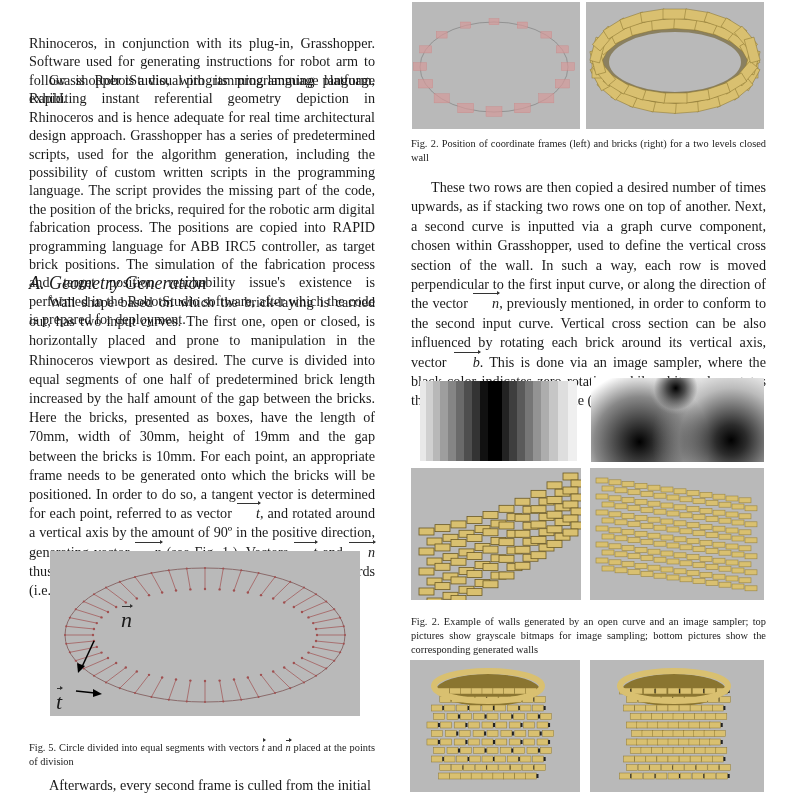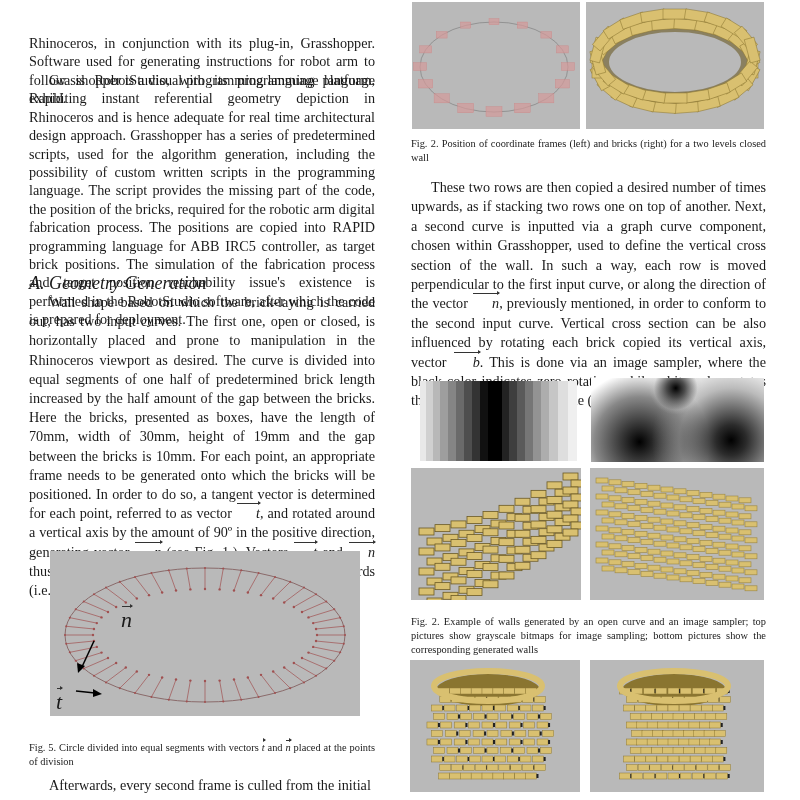--- a/index.html
+++ b/index.html
@@ -362,21 +362,21 @@
       </g>
       <g transform="translate(166.20607246671275,48.022776792522016) rotate(75.04985345848847)">
         <rect x="-12" y="-5" width="24" height="10" fill="#d9c070" stroke="#8a7530" stroke-width="0.5"></rect>
       </g>
     </svg>
 </div>
 <p class="cap" style="position:absolute;left:411px;top:137px;width:355px;">Fig. 2.   Position of coordinate frames (left) and bricks (right) for a two levels closed wall</p>
 
 <p class="body indent" style="position:absolute;left:411px;top:178px;width:355px;line-height:19.4px;">
   <span>These two rows are then copied a desired number of times upwards, as if stacking two rows one on top of another. Next, a second curve is inputted via a graph curve component, chosen within Grasshopper, used to define the vertical cross section of the wall. In such a way, each row is moved perpendicular to the first input curve, or along the direction of the vector</span>
-  <span class="vec">n</span><span>, previously mentioned, in order to conform to the second input curve. Vertical cross section can be also influenced by rotating each brick copied its vertical axis, vector</span>
+  <span class="vec">n</span><span>, previously mentioned, in order to conform to the second input curve. Vertical cross section can be also influenced by rotating each brick around its vertical axis, vector</span>
   <span class="vec">b</span><span>. This is done via an image sampler, where the black color indicates zero rotation, while white color rotates the bricks by the desired angle (Fig 3).</span>
 </p>
 
 <div style="position:absolute;left:420px;top:381px;width:157px;height:80px;background:linear-gradient(90deg,#e8e8e8 0 4%,#d0d0d0 4% 8%,#b8b8b8 8% 13%,#9e9e9e 13% 18%,#858585 18% 23%,#6a6a6a 23% 28%,#4e4e4e 28% 33%,#333 33% 38%,#111 38% 43%,#000 43% 52%,#222 52% 57%,#3e3e3e 57% 62%,#5a5a5a 62% 67%,#767676 67% 72%,#939393 72% 77%,#adadad 77% 82%,#c6c6c6 82% 88%,#dedede 88% 94%,#efefef 94% 100%);"></div>
 <div style="position:absolute;left:591px;top:378px;width:173px;height:84px;background:radial-gradient(circle at 28% 76%, #000 0, #222 8%, #888 32%, #fff 50%) , #fff; overflow:hidden;">
   <div style="position:absolute;inset:0;background:radial-gradient(circle at 81% 74%, rgba(0,0,0,1) 0, rgba(20,20,20,0.9) 10%, rgba(120,120,120,0.5) 34%, rgba(255,255,255,0) 52%);"></div>
   <div style="position:absolute;inset:0;background:radial-gradient(circle at 49% 12%, rgba(0,0,0,1) 0, rgba(40,40,40,0.8) 8%, rgba(200,200,200,0.2) 19%, rgba(255,255,255,0) 23%);"></div>
 </div>
 
 <div class="fig" style="left:411px;top:468px;width:170px;height:132px;">

